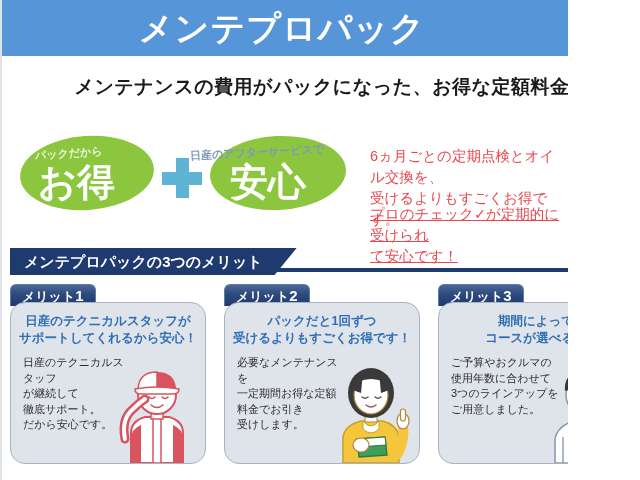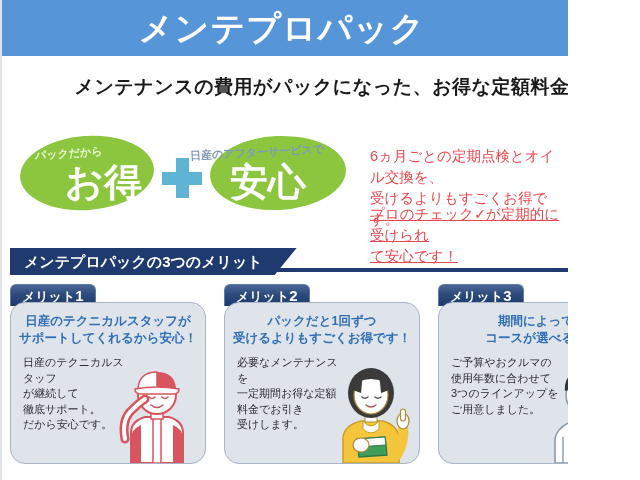--- a/index.html
+++ b/index.html
@@ -109,21 +109,21 @@
     width: 136px; height: 74px;
     transform: rotate(-3deg);
   }
   .ellipse-big {
     position: absolute;
     color: #ffffff;
     font-size: 38px;
     font-weight: bold;
     white-space: nowrap;
   }
-  .ellipse-big.one { left: 36px; top: 157px; margin-left: 27px; }
+  .ellipse-big.one { left: 36px; top: 157px; }
   .ellipse-big.two { left: 228px; top: 157px; }
 
   .arc-text {
     position: absolute;
     font-size: 11px;
     font-weight: bold;
     white-space: nowrap;
     color: #ffffff;
   }
   .arc-text.one {

